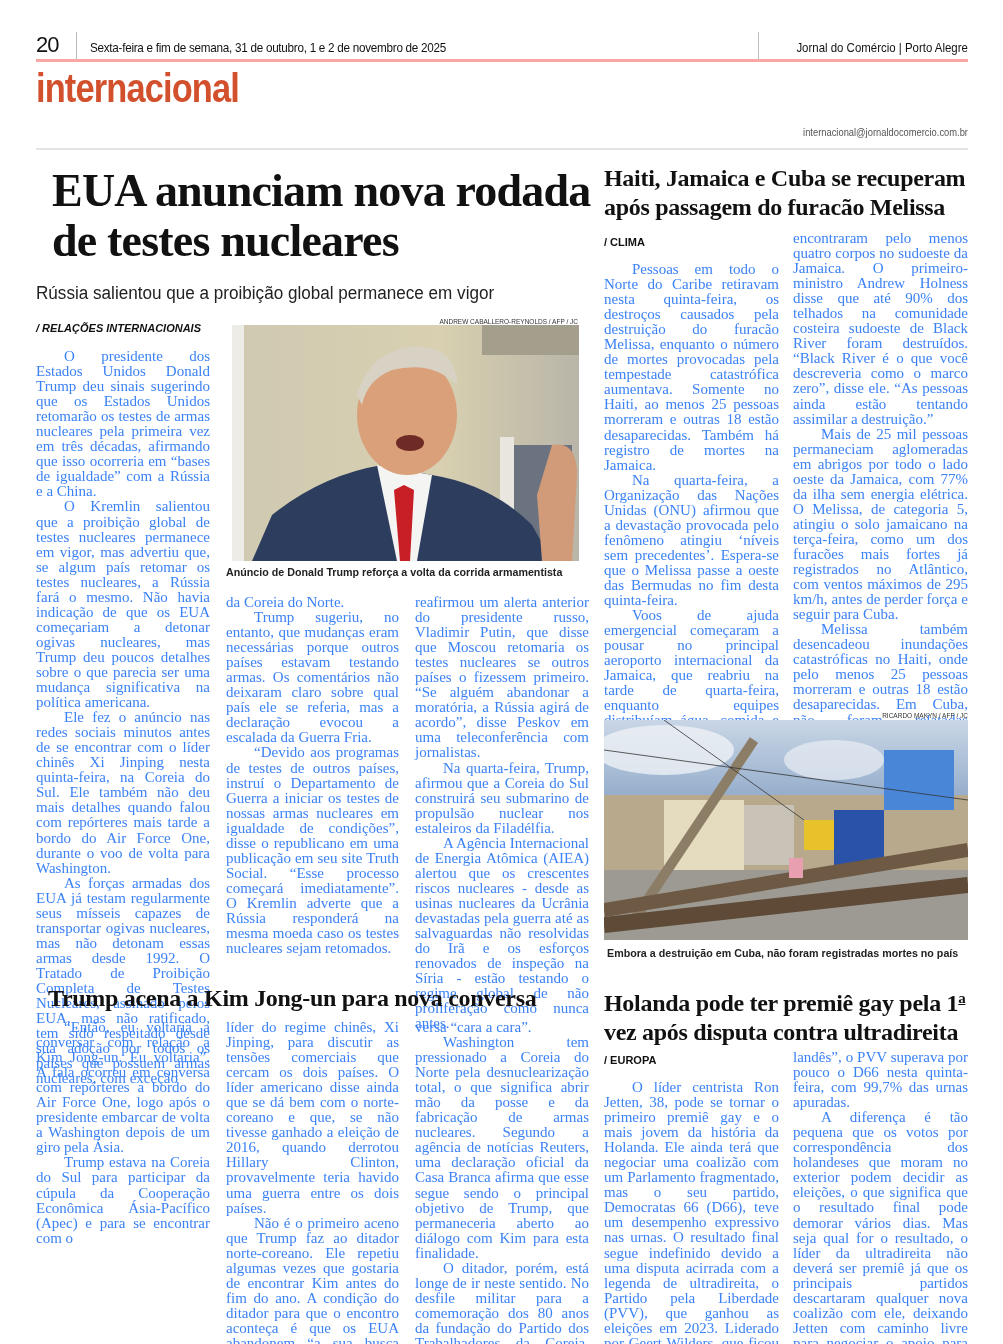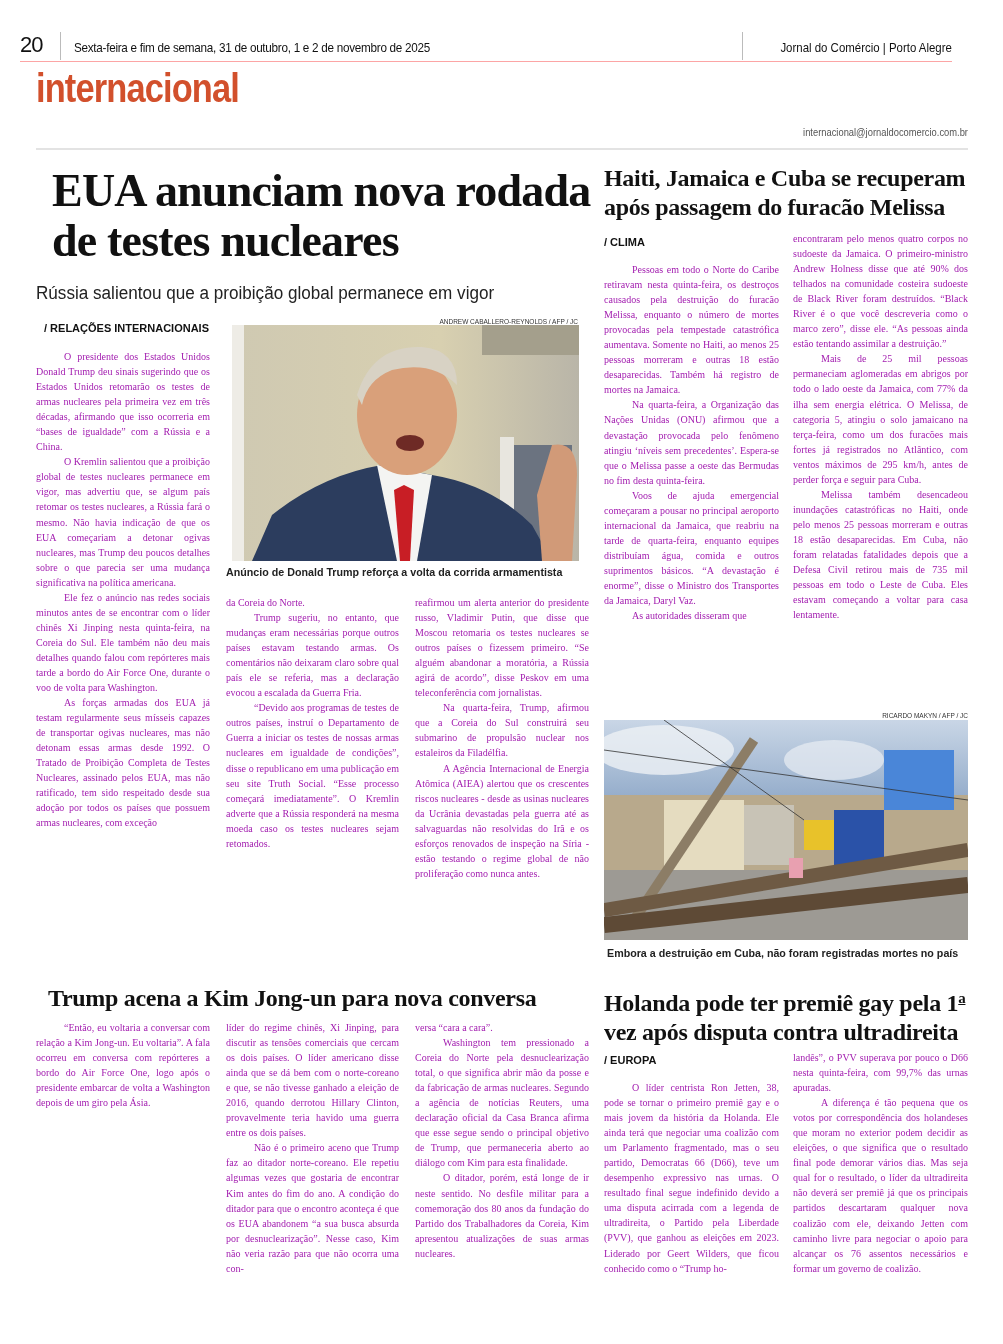--- a/index.html
+++ b/index.html
@@ -1,34 +1,34 @@
 <!DOCTYPE html>
 <html><head>
 <meta charset="utf-8">
 <style>
   * { box-sizing: border-box; margin: 0; padding: 0; }
   html, body { width: 1003px; height: 1344px; background: #fff; overflow: hidden; }
   body { position: relative; color: #111; font-family: "Liberation Serif", "DejaVu Serif", serif; }
 
-  .topbar { position: absolute; left: 20px; top: 32px; width: 932px; height: 30px; border-bottom: 1px solid #fca5a5; }
+  .topbar { position: absolute; left: 36px; top: 32px; width: 932px; height: 30px; border-bottom: 3px solid #fca5a5; }
   .pagenum { position: absolute; left: 0; top: 0; font-family: "Liberation Sans", sans-serif; font-size: 22px; font-weight: normal; letter-spacing: -1px; }
   .topsep1 { position: absolute; left: 40px; top: 0; width: 1px; height: 28px; background: #bbb; }
   .dateline { position: absolute; left: 54px; top: 8px; font-family: "Liberation Sans", sans-serif; font-size: 13px; letter-spacing: -0.3px; transform: scaleX(0.9); transform-origin: left; }
   .topsep2 { position: absolute; left: 722px; top: 0; width: 1px; height: 28px; background: #bbb; }
   .paper-name { position: absolute; right: 0; top: 8px; font-family: "Liberation Sans", sans-serif; font-size: 13px; transform: scaleX(0.88); transform-origin: right; white-space: nowrap; }
 
   .section-title { position: absolute; left: 36px; top: 66px; font-family: "Liberation Sans", sans-serif; font-weight: bold; font-size: 40px; color: #d2502c; letter-spacing: -1px; transform: scaleX(0.86); transform-origin: left; }
   .email { position: absolute; right: 35px; top: 126px; font-family: "Liberation Sans", sans-serif; font-size: 11px; color: #555; transform: scaleX(0.85); transform-origin: right; }
   .rule-top { position: absolute; left: 36px; top: 148px; width: 932px; height: 2px; background: #e3e3e3; }
 
   h1.main-head { position: absolute; left: 36px; top: 166px; width: 560px; font-family: "Liberation Serif", serif; font-weight: bold; font-size: 46px; line-height: 50px; letter-spacing: -0.8px; color: #111; margin-left: 16px; }
   .main-sub { position: absolute; left: 36px; top: 283px; font-family: "Liberation Sans", sans-serif; font-size: 18px; color: #222; transform: scaleX(0.95); transform-origin: left; }
   .kicker { font-family: "Liberation Sans", sans-serif; font-weight: bold; font-size: 11px; color: #111; letter-spacing: 0; }
 
-  .col { position: absolute; font-size: 10px; line-height: 15.05px; text-align: justify; hyphens: auto; color: #a21caf; }
+  .col { position: absolute; font-size: 15px; line-height: 15.05px; text-align: justify; hyphens: auto; color: #3b82f6; }
   .col p { text-indent: 28px; }
   .col p.cont { text-indent: 0; }
 
   .photo { position: absolute; overflow: hidden; }
   .credit { position: absolute; font-family: "Liberation Sans", sans-serif; font-size: 6.5px; color: #333; white-space: nowrap; text-align: right; }
   .caption { position: absolute; font-family: "Liberation Sans", sans-serif; font-size: 11.5px; font-weight: bold; color: #222; white-space: nowrap; transform: scaleX(0.93); transform-origin: left; }
 
   h2.side-head { position: absolute; font-family: "Liberation Serif", serif; font-weight: bold; font-size: 24px; line-height: 29px; letter-spacing: -0.3px; color: #111; }
   h2.bottom-head { position: absolute; font-family: "Liberation Serif", serif; font-weight: bold; font-size: 24px; line-height: 28px; letter-spacing: -0.3px; color: #111; margin-left: 12px; }
   .ord { font-size: 15px; vertical-align: 8px; text-decoration: underline; }
@@ -42,21 +42,21 @@
   <span class="dateline">Sexta-feira e fim de semana, 31 de outubro, 1 e 2 de novembro de 2025</span>
   <span class="topsep2"></span>
   <span class="paper-name">Jornal do Comércio | Porto Alegre</span>
 </div>
 <div class="section-title" style="color: rgb(210, 80, 44);">internacional</div>
 <div class="email">internacional@jornaldocomercio.com.br</div>
 <div class="rule-top"></div>
 
 <h1 class="main-head">EUA anunciam nova rodada de testes nucleares</h1>
 <div class="main-sub">Rússia salientou que a proibição global permanece em vigor</div>
-<div class="kicker" style="position:absolute; left:44px; top:322px;">/ RELAÇÕES INTERNACIONAIS</div>
+<div class="kicker" style="position:absolute; left:36px; top:322px;font-style:italic;">/ RELAÇÕES INTERNACIONAIS</div>
 
 <div class="credit" style="left:400px; top:318px; width:178px;">ANDREW CABALLERO-REYNOLDS / AFP / JC</div>
 <div class="photo" style="left:232px; top:325px; width:347px; height:236px;">
   <svg width="347" height="236" viewBox="0 0 347 236">
     <defs>
       <linearGradient id="wall" x1="0" y1="0" x2="1" y2="0">
         <stop offset="0" stop-color="#cfc9b2"></stop>
           <stop offset="0.6" stop-color="#d8d0b0"></stop>
           <stop offset="1" stop-color="#b9b5a8"></stop>
       </linearGradient>
@@ -134,20 +134,21 @@
     <line x1="0" y1="30" x2="364" y2="80" stroke="#333" stroke-width="0.8"></line>
     <line x1="60" y1="0" x2="200" y2="100" stroke="#333" stroke-width="0.8"></line>
     <rect x="185" y="138" width="14" height="20" fill="#e8a0b0"></rect>
   </svg>
 </div>
 <div class="caption" style="left:607px; top:947px;">Embora a destruição em Cuba, não foram registradas mortes no país</div>
 
 <h2 class="bottom-head" style="left:36px; top:984px; width:560px;">Trump acena a Kim Jong-un para nova conversa</h2>
 <div class="col" style="left:36px; top:1020px; width:174px;">
   <p>“Então, eu voltaria a conversar com relação a Kim Jong-un. Eu voltaria”. A fala ocorreu em conversa com repórteres a bordo do Air Force One, logo após o presidente embarcar de volta a Washington depois de um giro pela Ásia.</p>
+  <p>Trump estava na Coreia do Sul para participar da cúpula da Cooperação Econômica Ásia-Pacífico (Apec) e para se encontrar com o</p>
 </div>
 <div class="col" style="left:226px; top:1020px; width:173px;">
   <p class="cont">líder do regime chinês, Xi Jinping, para discutir as tensões comerciais que cercam os dois países. O líder americano disse ainda que se dá bem com o norte-coreano e que, se não tivesse ganhado a eleição de 2016, quando derrotou Hillary Clinton, provavelmente teria havido uma guerra entre os dois países.</p>
   <p>Não é o primeiro aceno que Trump faz ao ditador norte-coreano. Ele repetiu algumas vezes que gostaria de encontrar Kim antes do fim do ano. A condição do ditador para que o encontro aconteça é que os EUA abandonem “a sua busca absurda por desnuclearização”. Nesse caso, Kim não veria razão para que não ocorra uma con-</p>
 </div>
 <div class="col" style="left:415px; top:1020px; width:174px;">
   <p class="cont">versa “cara a cara”.</p>
   <p>Washington tem pressionado a Coreia do Norte pela desnuclearização total, o que significa abrir mão da posse e da fabricação de armas nucleares. Segundo a agência de notícias Reuters, uma declaração oficial da Casa Branca afirma que esse segue sendo o principal objetivo de Trump, que permaneceria aberto ao diálogo com Kim para esta finalidade.</p>
   <p>O ditador, porém, está longe de ir neste sentido. No desfile militar para a comemoração dos 80 anos da fundação do Partido dos Trabalhadores da Coreia, Kim apresentou atualizações de suas armas nucleares.</p>
 </div>

